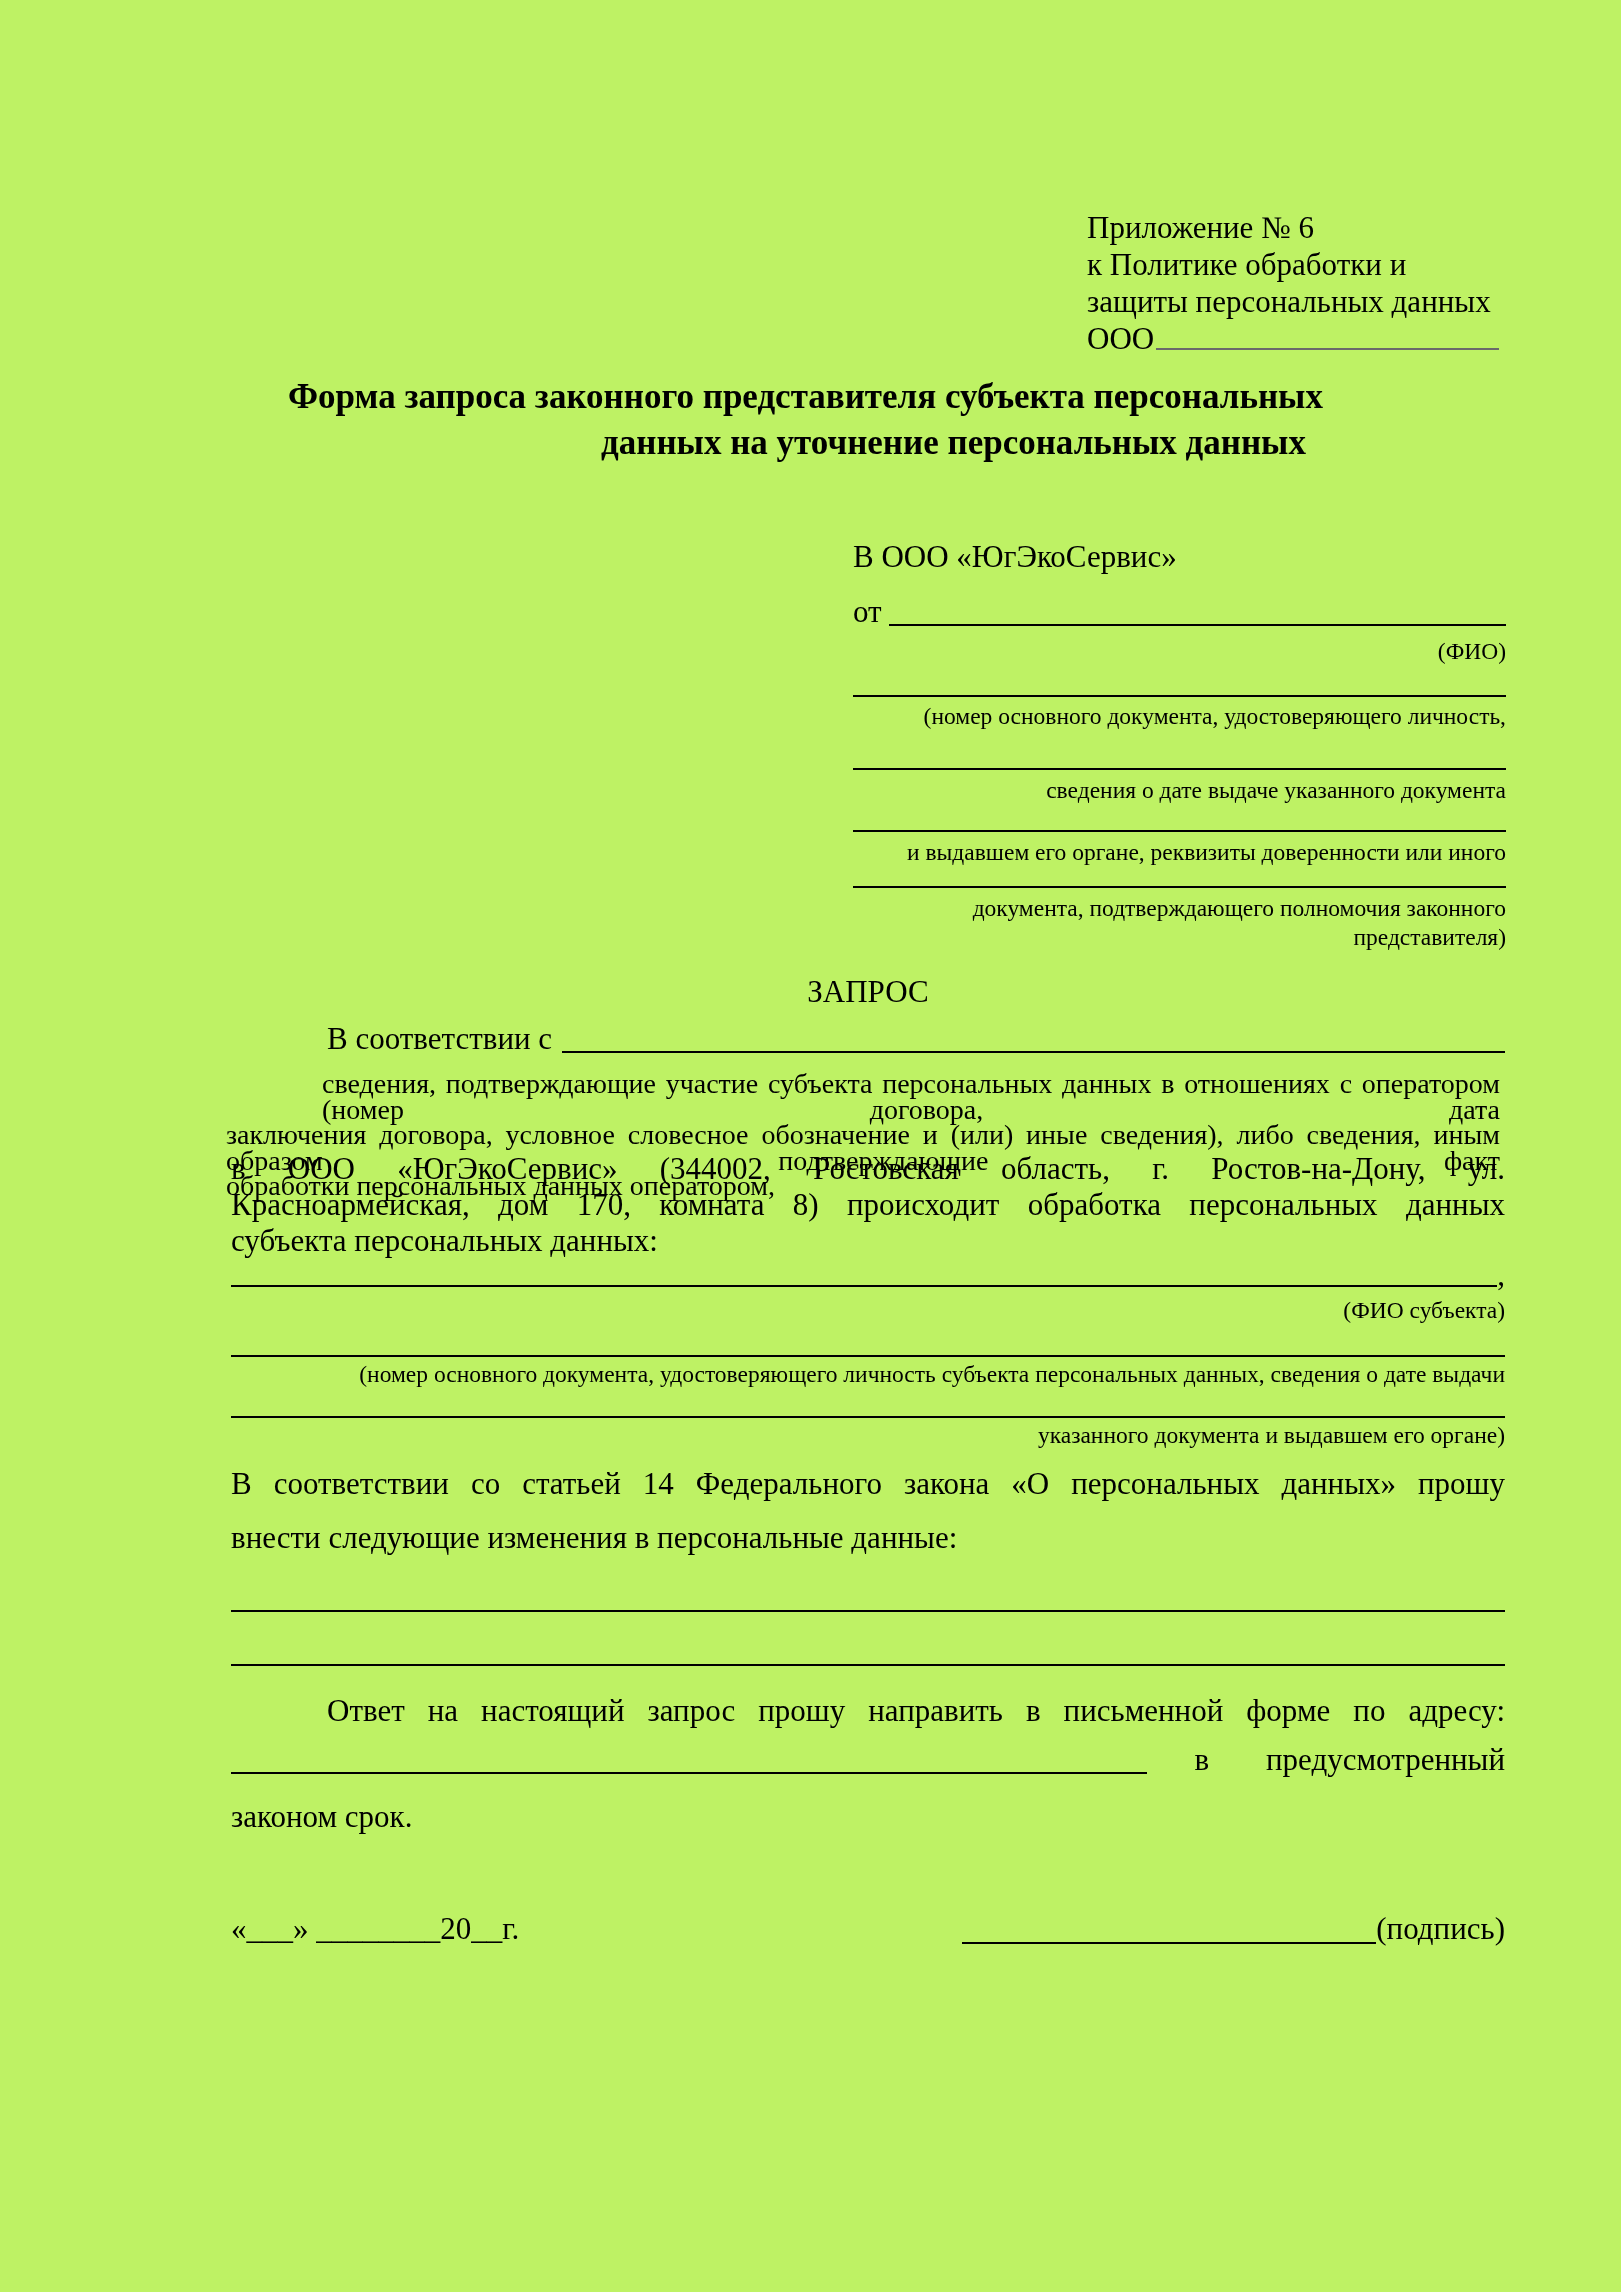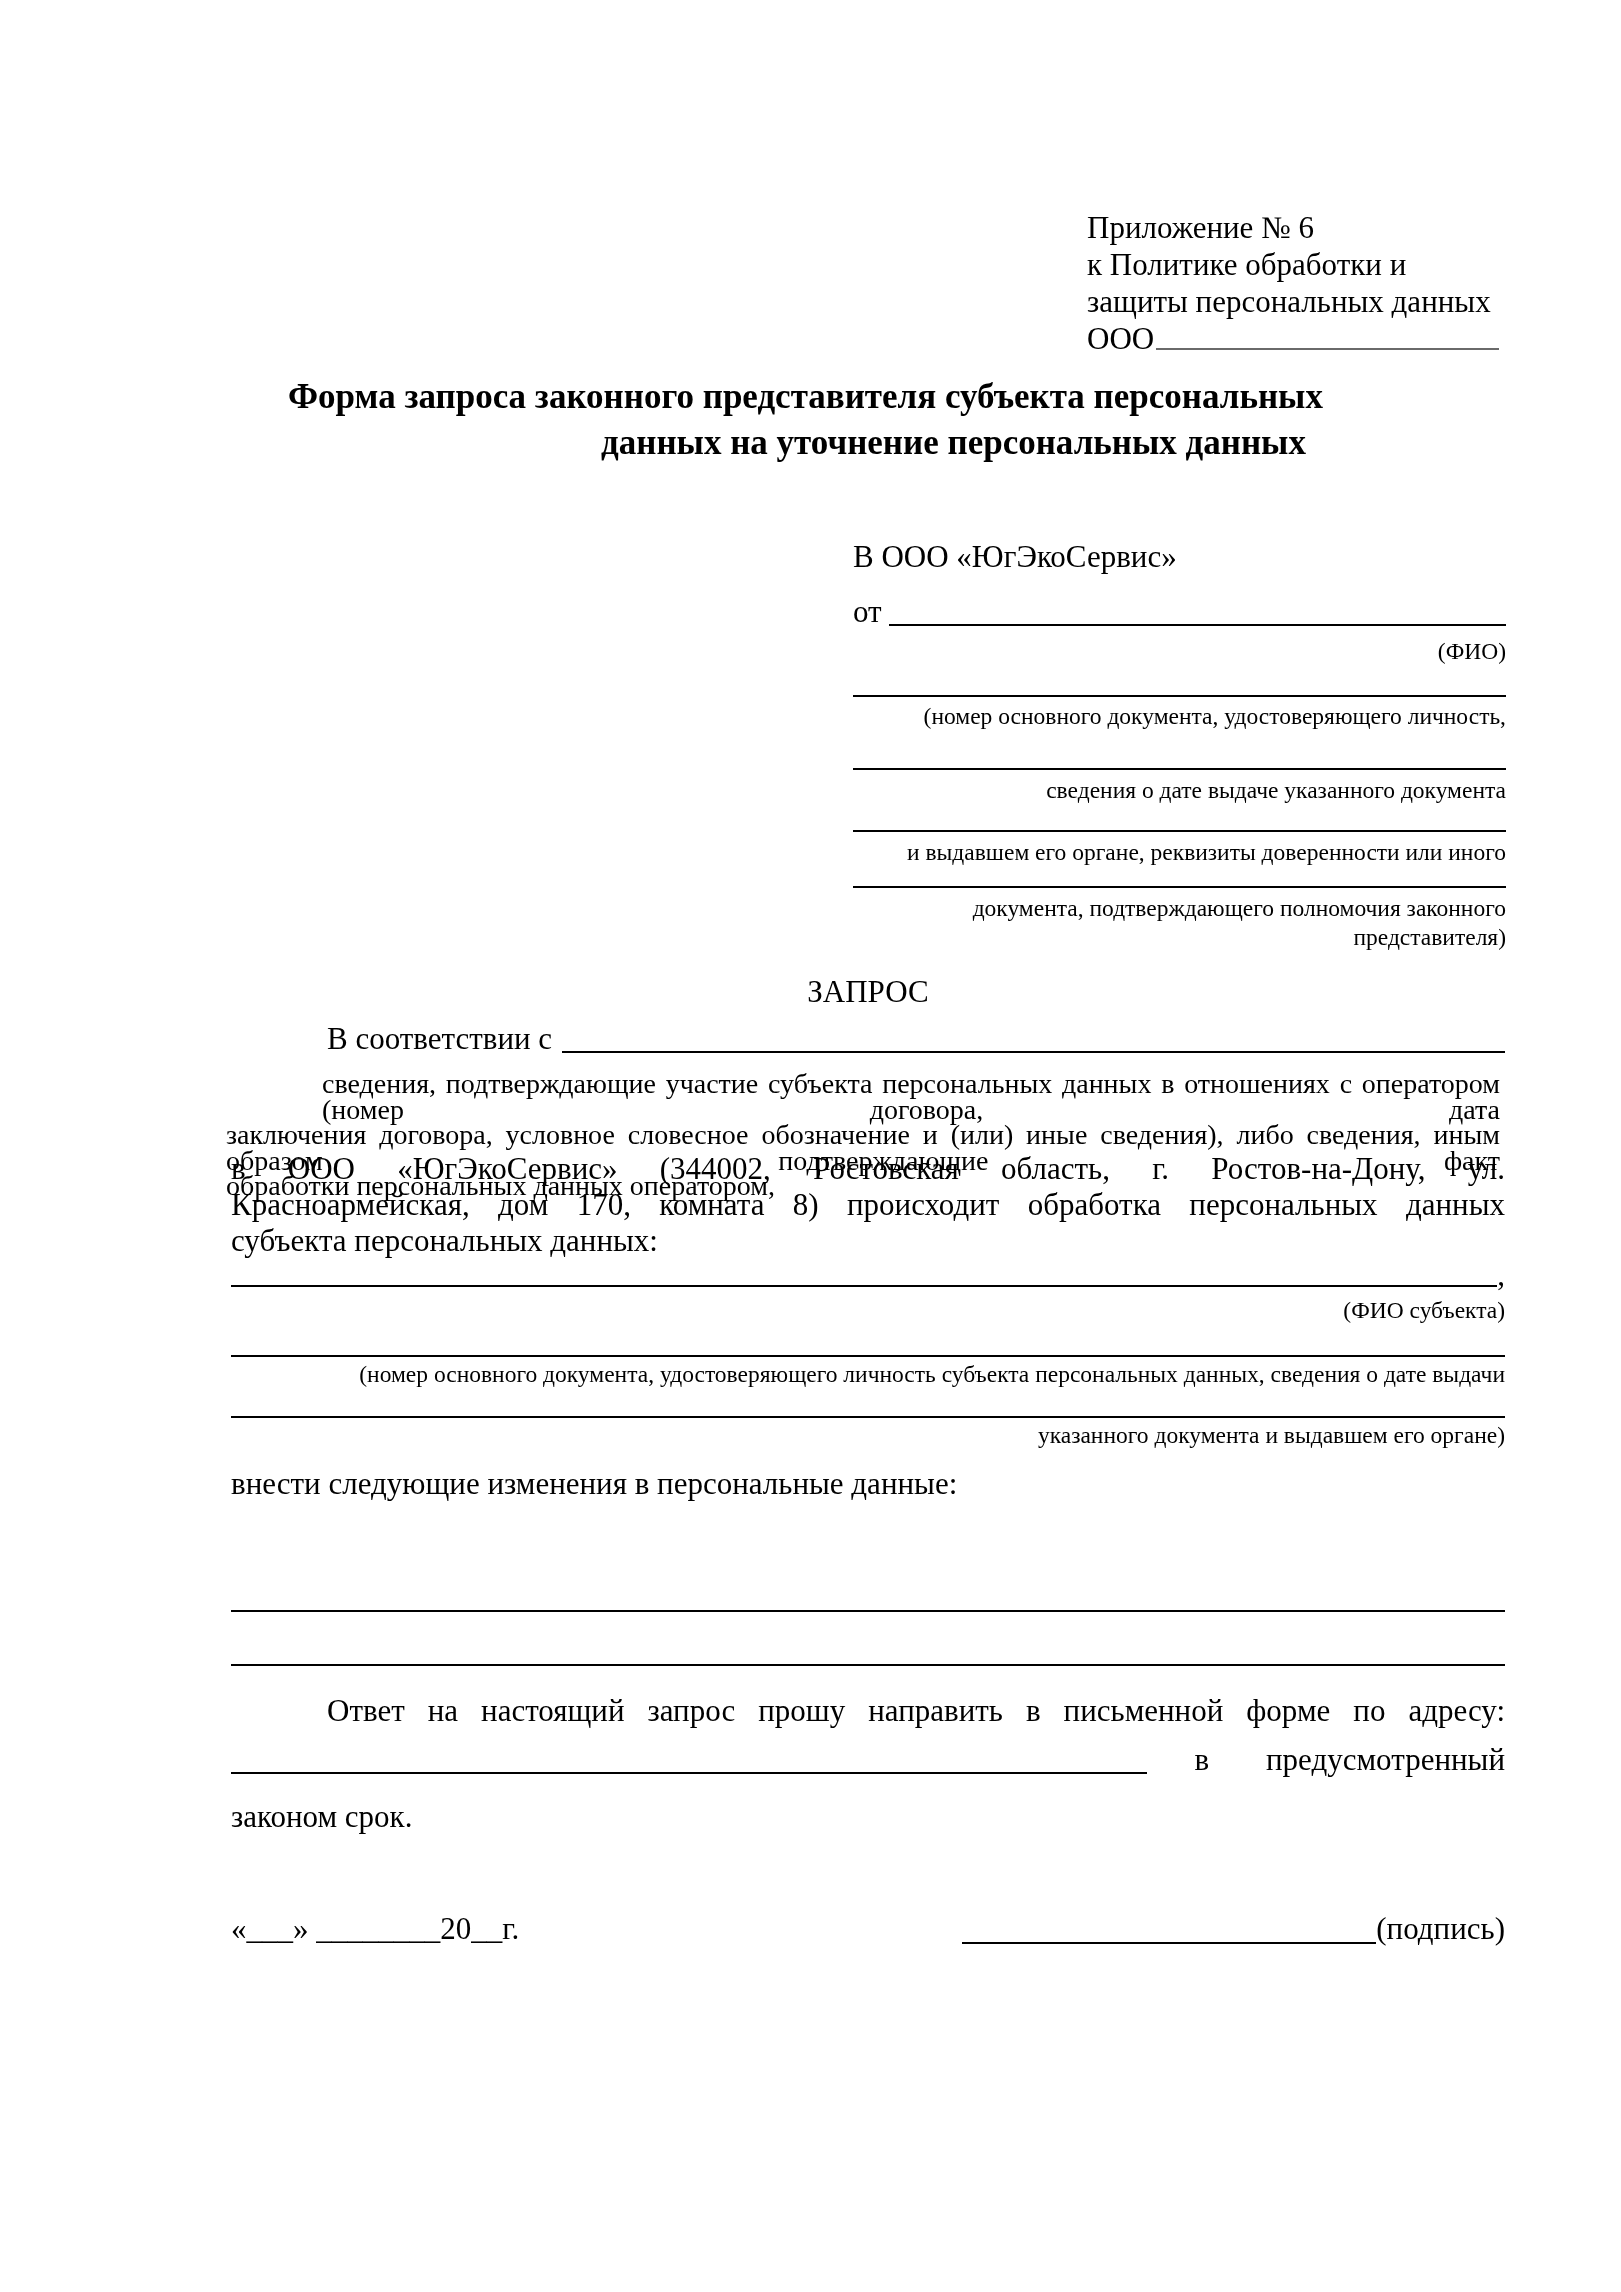--- a/index.html
+++ b/index.html
@@ -1,20 +1,20 @@
 <!DOCTYPE html>
 <html><head>
 <meta charset="utf-8">
 <style>
   * { margin:0; padding:0; box-sizing:border-box; }
   html,body { background:#e8e8e8; }
   body { font-family:"Liberation Serif","DejaVu Serif",serif; color:#000; }
   .page {
     position:relative; width:1621px; height:2293px;
-    background:#ffffff; overflow:hidden; margin:0 auto;
+    background:#bef264; overflow:hidden; margin:0 auto;
     font-size:31px; line-height:39px;
   }
   .abs { position:absolute; }
 
   
   .blank { border-bottom:2px solid #000; flex:1 1 auto; }
   .hline { position:absolute; left:231px; width:1274px; border-top:2px solid #000; height:0; }
 
   
   .appendix { left:1087px; top:209px; width:412px; line-height:37px; }
@@ -126,20 +126,21 @@
     <span class="comma">,</span>
   </div>
   <div class="abs cap subject-fio-cap">(ФИО субъекта)</div>
 
   <div class="hline doc-l1"></div>
   <div class="abs cap doc-cap1">(номер основного документа, удостоверяющего личность субъекта персональных данных, сведения о дате выдачи</div>
   <div class="hline doc-l2"></div>
   <div class="abs cap doc-cap2">указанного документа и выдавшем его органе)</div>
 
   <div class="abs article">
+    <div class="jl">В соответствии со статьей 14 Федерального закона «О персональных данных» прошу</div>
     <div>внести следующие изменения в персональные данные:</div>
   </div>
 
   <div class="hline blank-a"></div>
   <div class="hline blank-b"></div>
 
   <div class="abs reply1">Ответ на настоящий запрос прошу направить в письменной форме по адресу:</div>
   <div class="abs reply2">
     <span class="blank"></span>
     <span class="w1">в</span>

